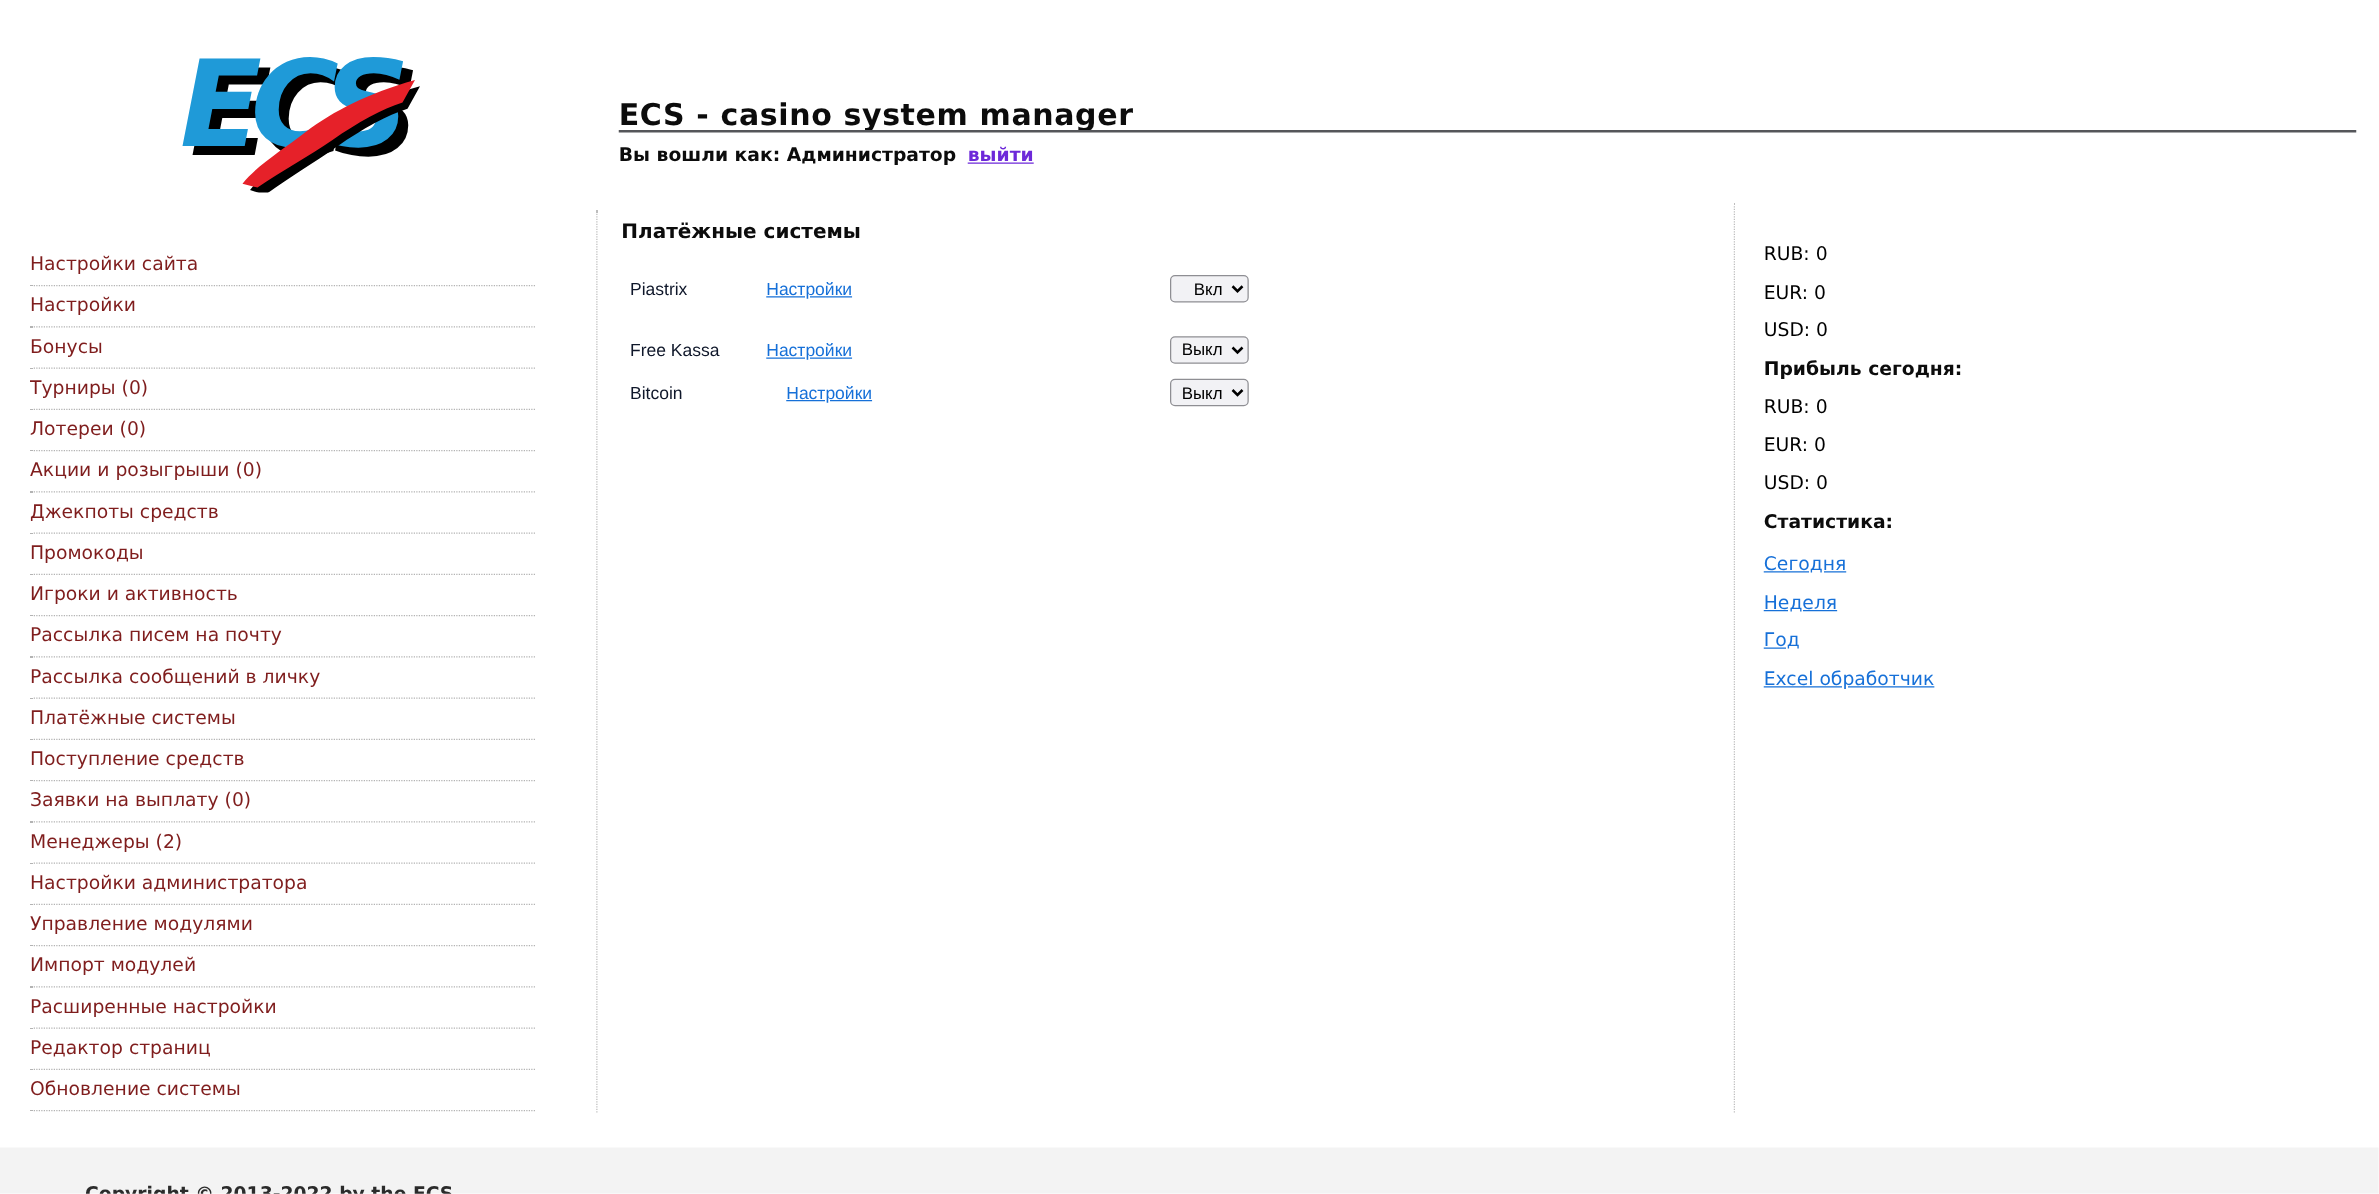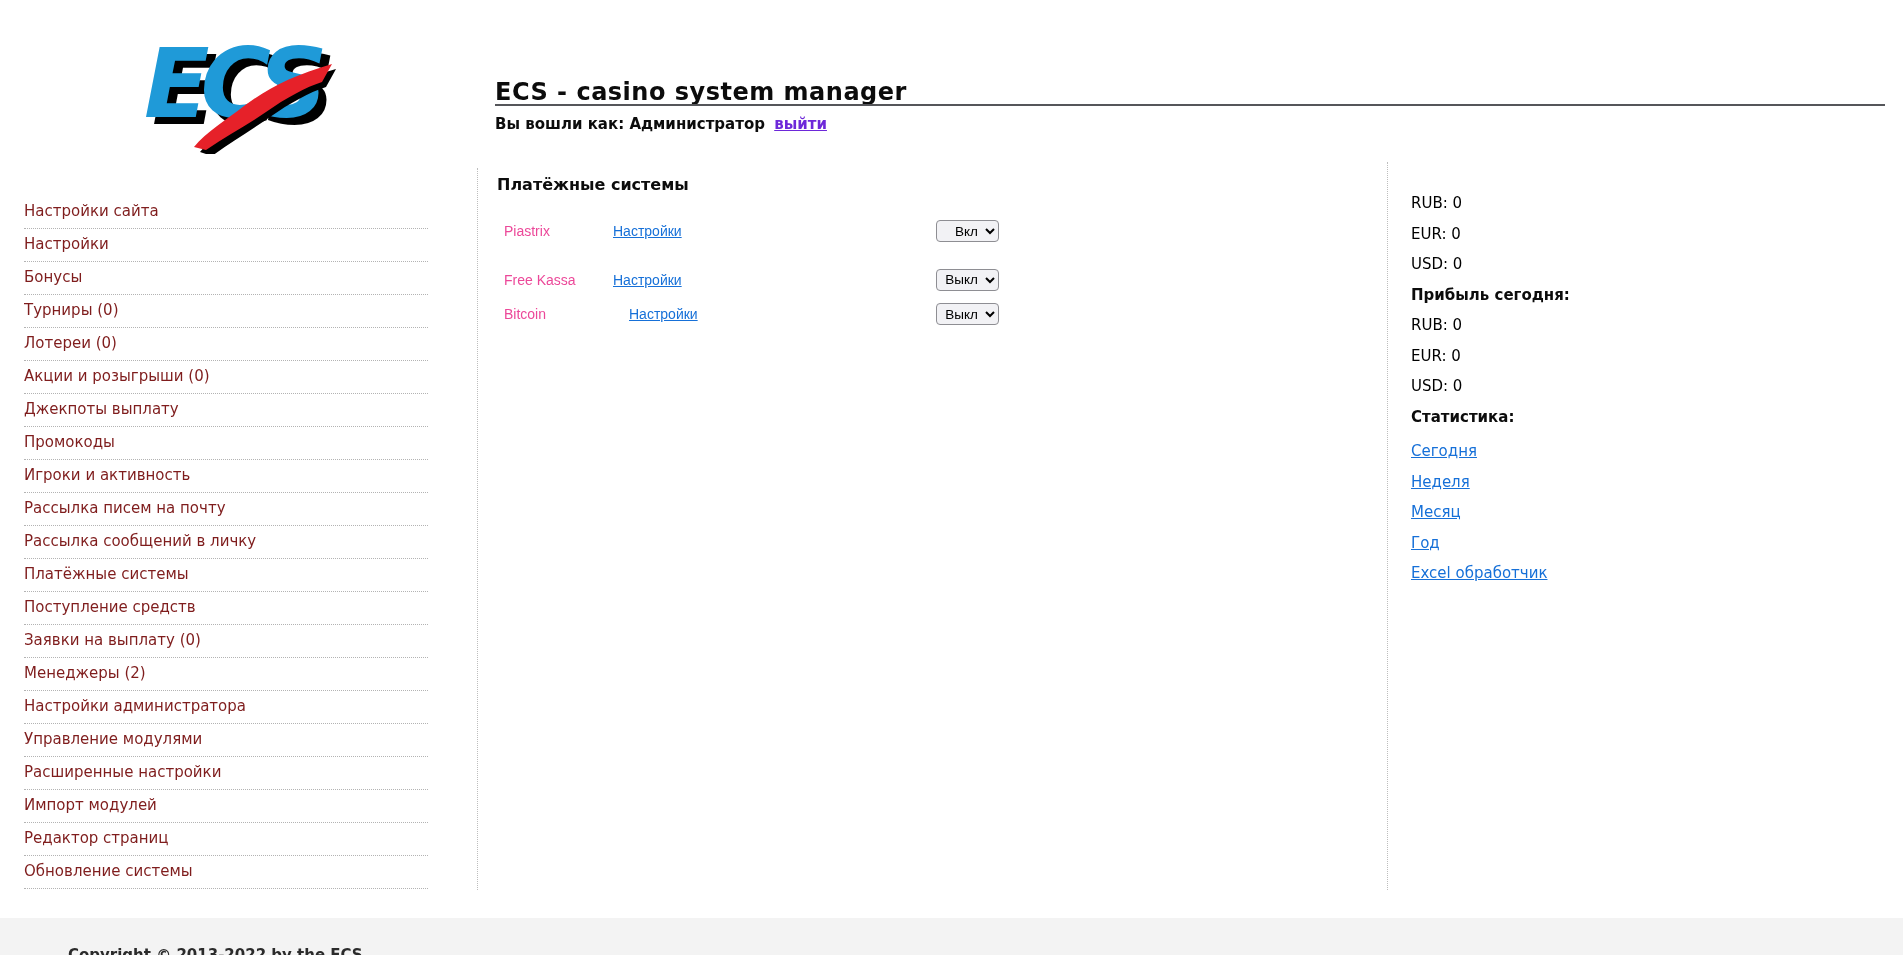--- a/index.html
+++ b/index.html
@@ -27,21 +27,21 @@
   .vsep { position: absolute; width: 0; border-left: 1px dotted #bdbdbd; }
   .vsep-left  { left: 477px;  top: 168px; height: 722px; }
   .vsep-right { left: 1387px; top: 162px; height: 728px; }
 
   
   .main-title { position: absolute; left: 497px; top: 175px; font-size: 16px; font-weight: bold;
                 color: #0c0c0c; }
   .pay-rows { position: absolute; left: 497px; top: 0; width: 880px; height: 400px; }
   .pay-row { position: absolute; left: 0; width: 600px; height: 26px; display: flex;
              align-items: center; font-family: "Liberation Sans", sans-serif; }
-  .pay-name { display: inline-block; width: 116px; padding-left: 7px; font-size: 14px; color: #ec4899; }
+  .pay-name { display: inline-block; width: 116px; padding-left: 7px; font-size: 14px; color: #0f172a; }
   .pay-link { font-size: 14px; color: #1670d8; text-decoration: underline; }
   .pay-select { position: absolute; left: 439px; font-family: "Liberation Sans", sans-serif;
                 font-size: 13.5px; height: 22px; padding: 1px 4px; color: #000;
                 background: #f2f2f5; border: 1px solid #8e8e93; border-radius: 4px; text-align: right; }
 
   
   .stats { position: absolute; left: 1411px; top: 188px; width: 330px; font-size: 15px; }
   .stat-line { height: 30.5px; line-height: 30px; white-space: nowrap; }
   .stat-heading { font-weight: bold; color: #0c0c0c; }
   .stat-link { color: #1670d8; text-decoration: underline; }
@@ -93,21 +93,21 @@
       <li class="menu-item">
     <span>Турниры (0)</span>
   </li>
       <li class="menu-item">
     <span>Лотереи (0)</span>
   </li>
       <li class="menu-item">
     <span>Акции и розыгрыши (0)</span>
   </li>
       <li class="menu-item">
-    <span>Джекпоты выплату</span>
+    <span>Джекпоты средств</span>
   </li>
       <li class="menu-item">
     <span>Промокоды</span>
   </li>
       <li class="menu-item">
     <span>Игроки и активность</span>
   </li>
       <li class="menu-item">
     <span>Рассылка писем на почту</span>
   </li>
@@ -126,24 +126,24 @@
       <li class="menu-item">
     <span>Менеджеры (2)</span>
   </li>
       <li class="menu-item">
     <span>Настройки администратора</span>
   </li>
       <li class="menu-item">
     <span>Управление модулями</span>
   </li>
       <li class="menu-item">
+    <span>Импорт модулей</span>
+  </li>
+      <li class="menu-item">
     <span>Расширенные настройки</span>
-  </li>
-      <li class="menu-item">
-    <span>Импорт модулей</span>
   </li>
       <li class="menu-item">
     <span>Редактор страниц</span>
   </li>
       <li class="menu-item">
     <span>Обновление системы</span>
   </li>
     </ul>
 </nav>
 
@@ -196,23 +196,20 @@
     </div>
   <div class="stat-line stat-heading">Статистика:</div>
   <div id="stat-links" class="gap-top">
       <div class="stat-line">
     <a class="stat-link" href="#">Сегодня</a>
   </div>
       <div class="stat-line">
     <a class="stat-link" href="#">Неделя</a>
   </div>
       <div class="stat-line">
-    <a class="stat-link" href="#">Месяц</a>
-  </div>
-      <div class="stat-line">
     <a class="stat-link" href="#">Год</a>
   </div>
       <div class="stat-line">
     <a class="stat-link" href="#">Excel обработчик</a>
   </div>
     </div>
 </aside>
 
 <div class="footer">
   <div class="copyright">Copyright © 2013-2022 by the ECS</div>

